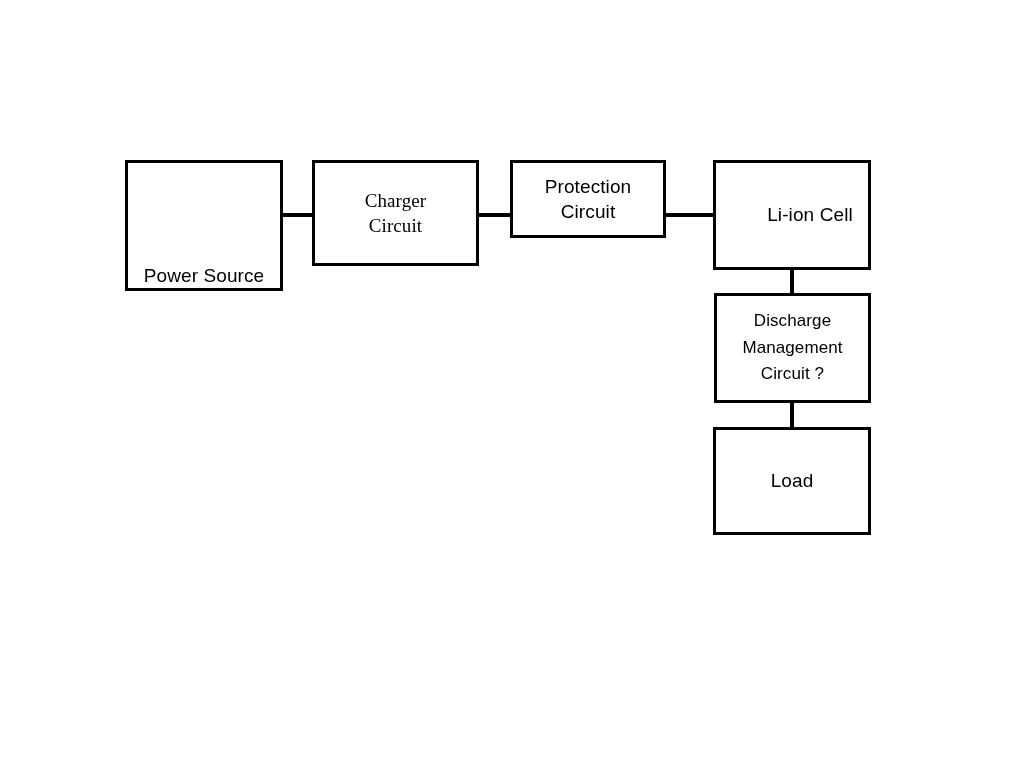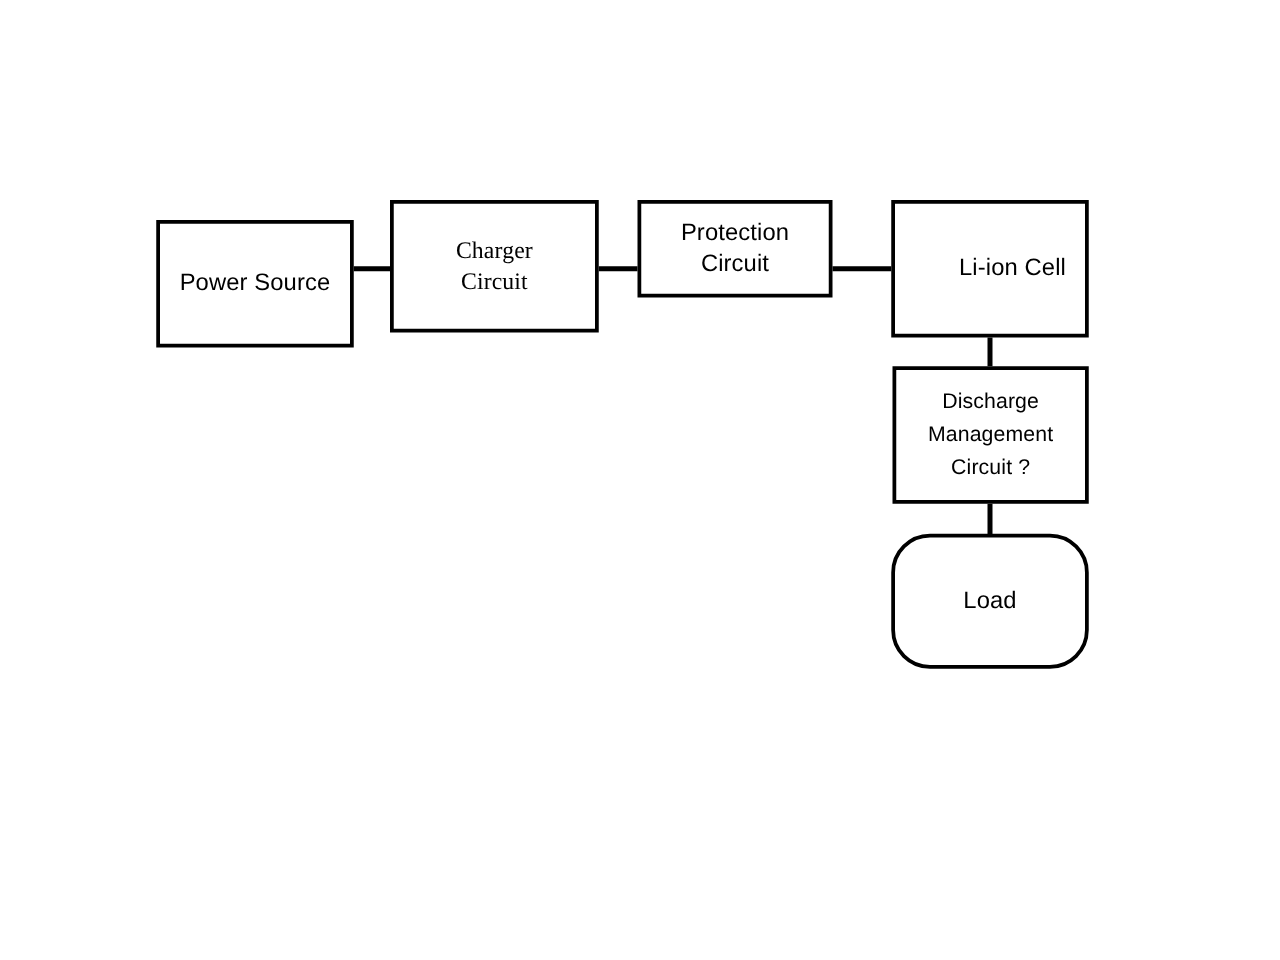--- a/index.html
+++ b/index.html
@@ -42,26 +42,26 @@
   .size-lg .label {
     font-size: 19px;
     font-weight: 400;
   }
   .size-sm .label {
     font-size: 17px;
     font-weight: 400;
     line-height: 1.55;
   }
   
-  #node-power-source     { left: 125px; top: 176px;  width: 158px; height: 102px; }
+  #node-power-source     { left: 125px; top: 160px;  width: 158px; height: 131px; align-items: flex-end; }
   #node-charger-circuit  { left: 312px; top: 160px;  width: 167px; height: 106px; font-family: Liberation Serif, serif; }
   #node-protection-circuit { left: 510px; top: 160px; width: 156px; height: 78px; }
   #node-li-ion-cell      { left: 713px; top: 160px;  width: 158px; height: 110px; padding-left: 36px; }
   #node-discharge-mgmt   { left: 714px; top: 293px;  width: 157px; height: 110px; }
-  #node-load             { left: 713px; top: 427px;  width: 158px; height: 108px; border-radius: 31px; }
+  #node-load             { left: 713px; top: 427px;  width: 158px; height: 108px; }
 
   
   .connector {
     position: absolute;
     background: #000000;
     z-index: 1;
   }
   .connector.horizontal { height: 4px; }
   .connector.vertical   { width: 4px; }
 

